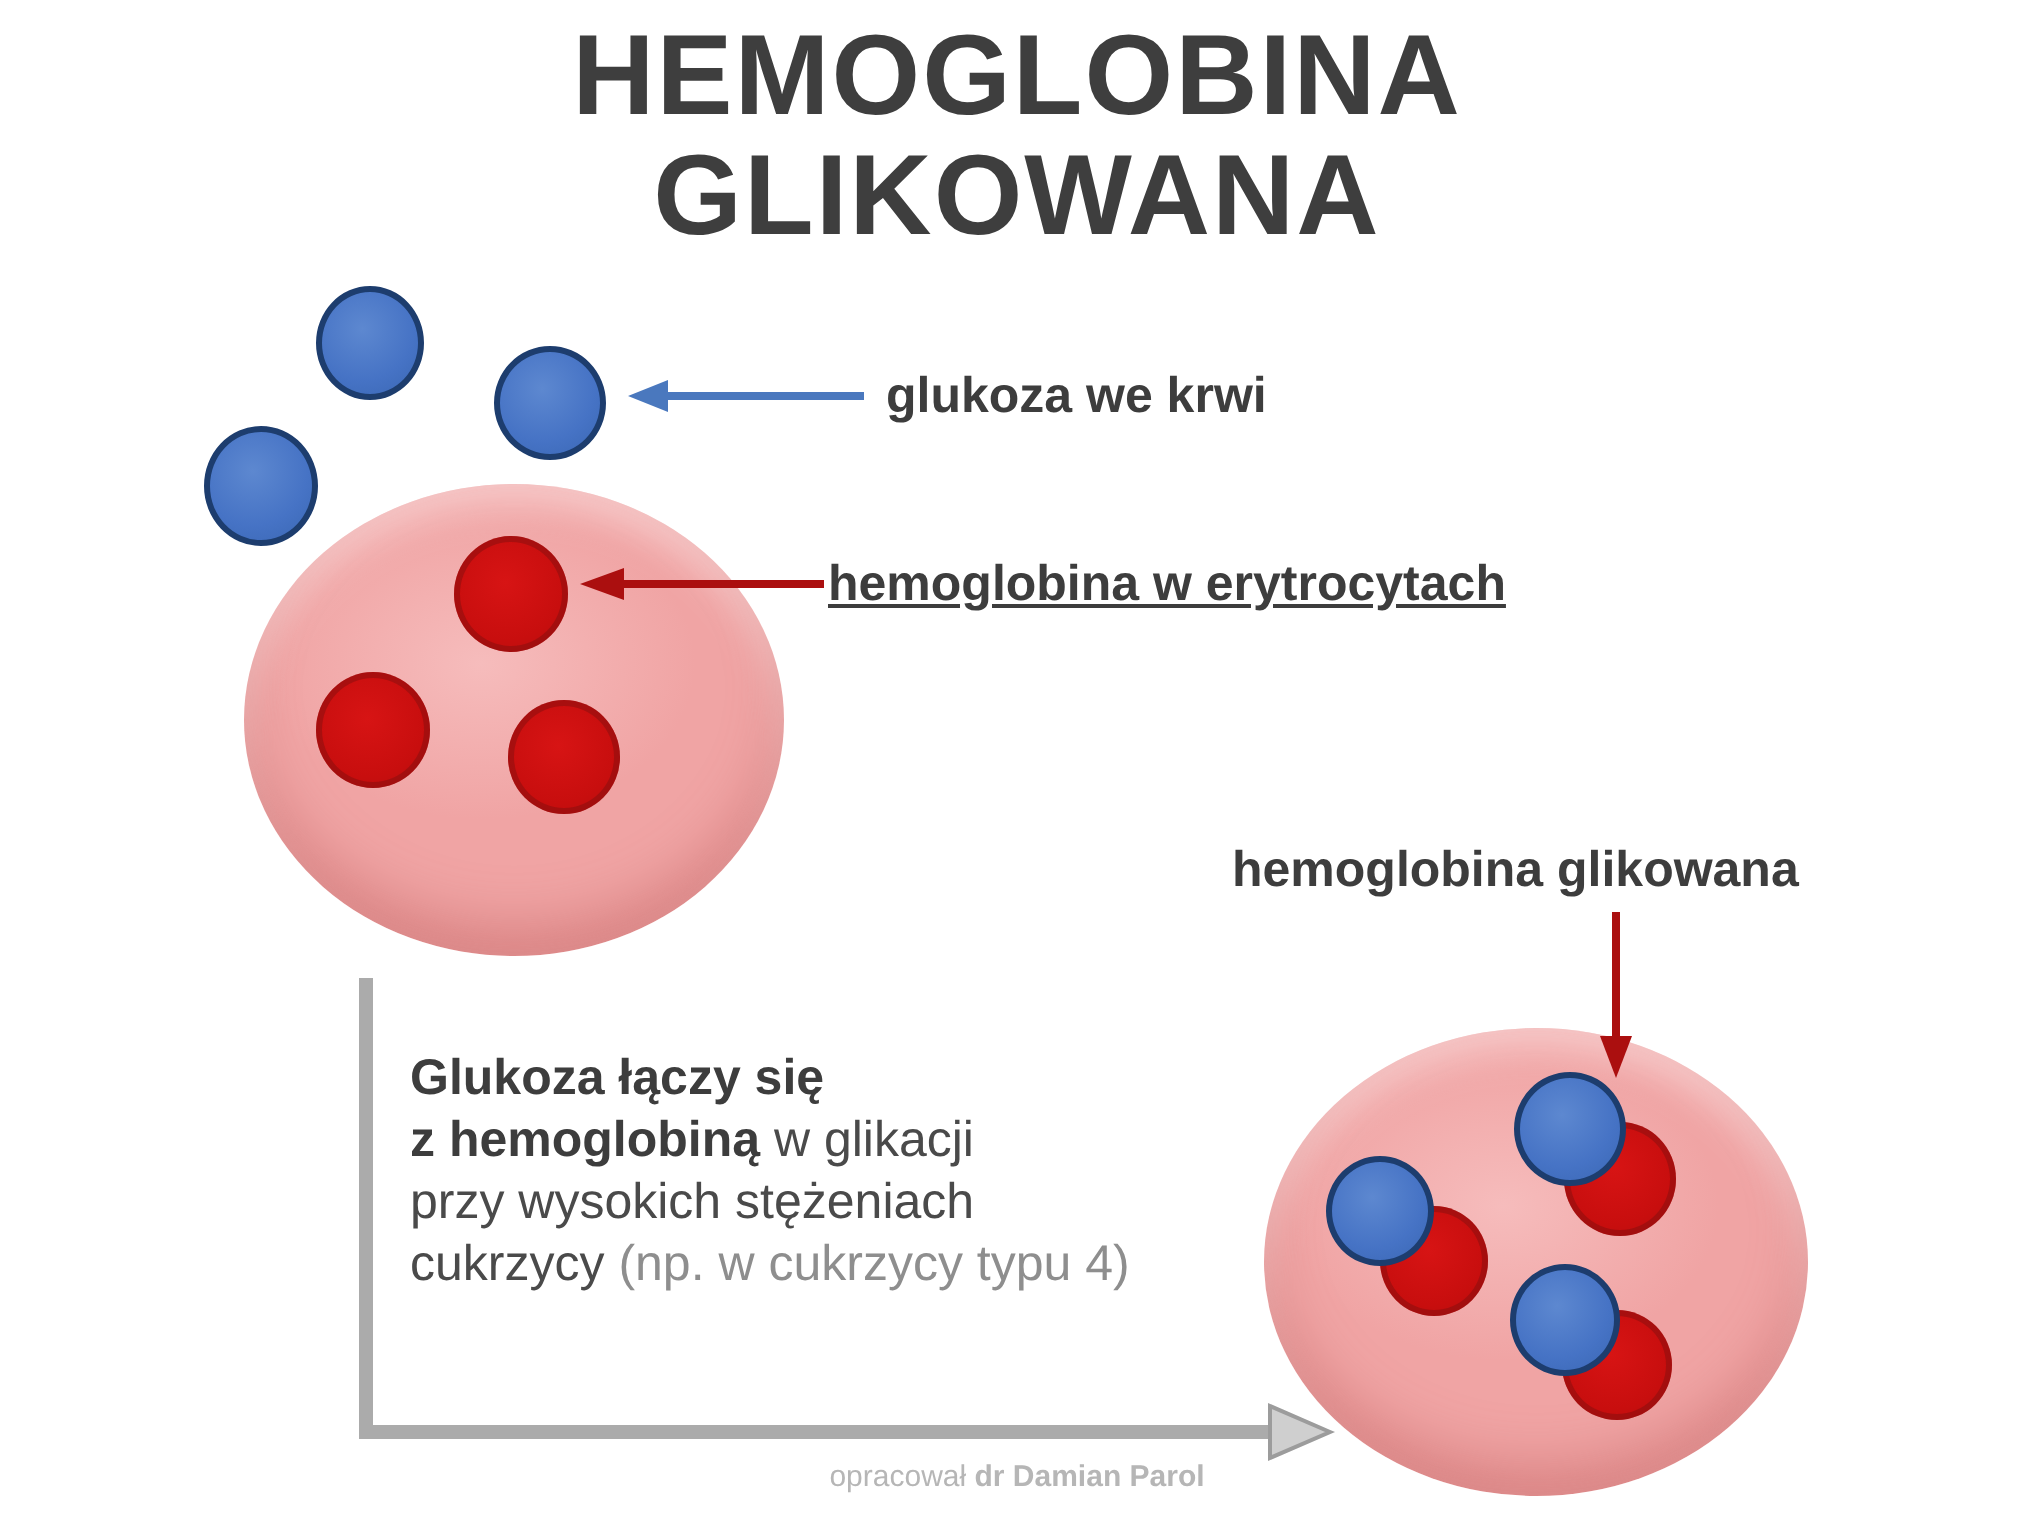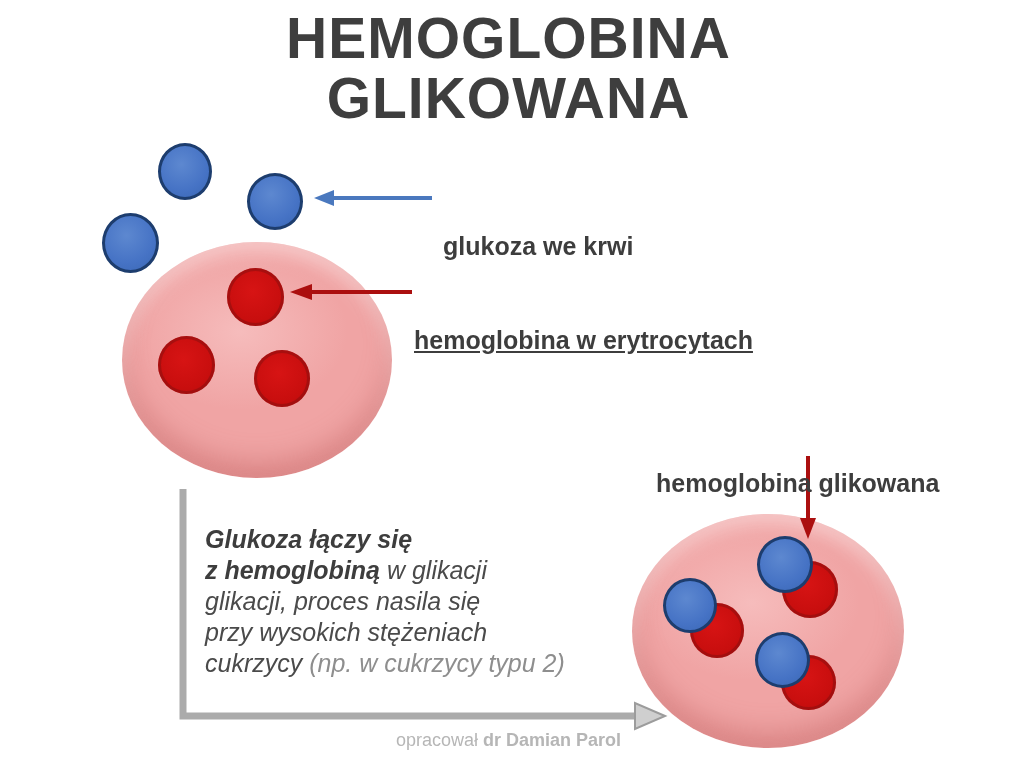--- a/index.html
+++ b/index.html
@@ -48,36 +48,36 @@
   .p1b{left:757px;top:536px;width:56px;height:57px;}
   .p2r{left:690px;top:603px;width:54px;height:55px;}
   .p2b{left:663px;top:578px;width:54px;height:55px;}
   .p3r{left:781px;top:655px;width:55px;height:55px;}
   .p3b{left:755px;top:632px;width:55px;height:56px;}
   
   .arrows{position:absolute;left:0;top:0;width:1019px;height:762px;pointer-events:none;}
   
   .callout{
     position:absolute;font-weight:700;font-size:25px;line-height:28px;
-    color:var(--label_text);white-space:nowrap;margin-top:48px;
+    color:var(--label_text);white-space:nowrap;
   }
   .lbl-glucose{left:443px;top:184px;}
   .lbl-hb{left:414px;top:278px;text-decoration:underline;}
-  .lbl-glycated{left:656px;top:421px;text-align:right;}
+  .lbl-glycated{left:616px;top:421px;text-align:right;}
   
   .desc{
     position:absolute;left:205px;top:524px;width:430px;
-    font-size:25px;line-height:31px;color:var(--body_text);font-style:italic;
+    font-size:25px;line-height:31px;color:var(--body_text);
   }
   .desc .b{font-weight:700;color:var(--label_text);}
   .desc .muted{color:var(--muted_text);}
   
   .credit{
     position:absolute;left:0;right:0;top:730px;text-align:center;
-    font-size:18px;color:var(--credit_text);
+    font-size:15px;color:var(--credit_text);
   }
   .credit .b{font-weight:700;}
 </style>
 </head>
 <body>
 
 <div class="canvas">
 
   <h1 class="title">
     <span>HEMOGLOBINA</span>
@@ -125,22 +125,21 @@
     </g>
   </svg>
 
   <div class="callout lbl-glucose">glukoza we krwi</div>
   <div class="callout lbl-hb">hemoglobina w erytrocytach</div>
   <div class="callout lbl-glycated">hemoglobina glikowana</div>
 
   <div class="desc">
     <div><span class="b">Glukoza łączy się</span></div>
     <div><span class="b">z hemoglobiną</span><span> w glikacji</span></div>
-    <div>glikacji, proces nasila się</div>
     <div>przy wysokich stężeniach</div>
-    <div><span>cukrzycy </span><span class="muted">(np. w cukrzycy typu 2)</span></div>
+    <div><span>cukrzycy </span><span class="muted">(np. w cukrzycy typu 4)</span></div>
   </div>
 
   <div class="credit">
     <span>opracował </span><span class="b">dr Damian Parol</span>
   </div>
 
 </div>
 
 </body></html>

